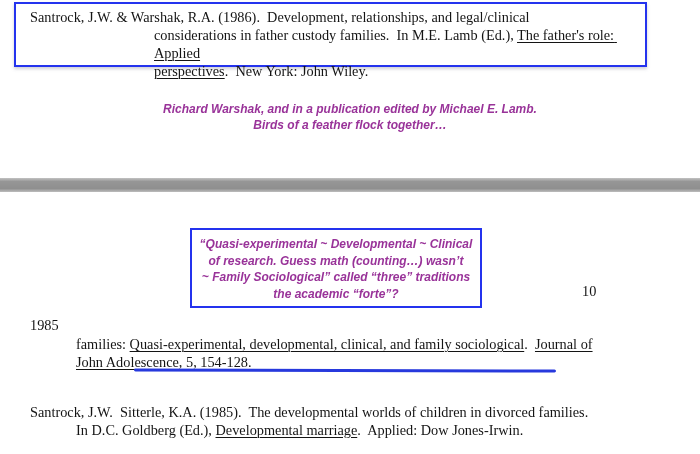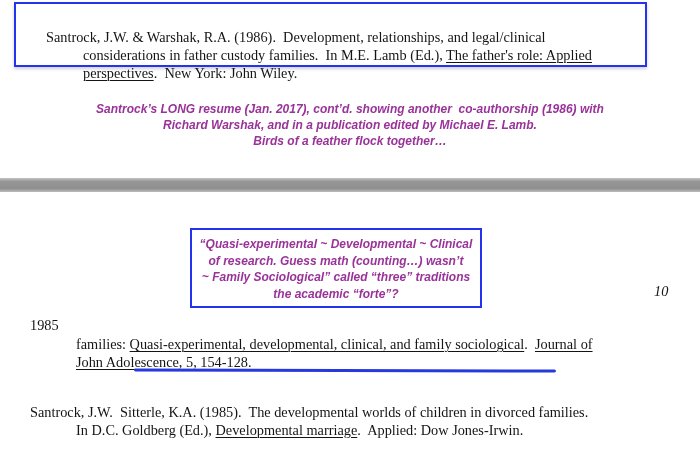--- a/index.html
+++ b/index.html
@@ -14,22 +14,22 @@
   .ind{padding-left:46px;}
 
   
   .box1{
     position:absolute;left:14px;top:2px;width:633px;height:65px;box-sizing:border-box;
     border:2px solid var(--border-blue,#2433ee);background:#fff;
     box-shadow:0 2px 3px rgba(120,120,140,0.35);
     padding-top:4px;
   }
   .box1 .cline{line-height:18px;}
-  .box1 .first{padding-left:30px;margin-top:20px;}
-  .box1 .ind2{padding-left:67px;}
+  .box1 .first{padding-left:14px;}
+  .box1 .ind2{padding-left:98px;margin-left:40px;}
 
   
   .purple-note{
     position:absolute;left:0;top:101px;width:700px;text-align:center;
     font-family:"Liberation Sans","DejaVu Sans",sans-serif;
     font-weight:bold;font-style:italic;font-size:12px;line-height:16px;
     color:var(--purple,#993399);
   }
   .purple-note .nline{white-space:pre-wrap;}
 
@@ -43,21 +43,21 @@
   .box2{
     position:absolute;left:190px;top:228px;width:292px;height:80px;box-sizing:border-box;
     border:2px solid var(--border-blue,#2433ee);background:#fff;
     padding-top:6px;text-align:center;
     font-family:"Liberation Sans","DejaVu Sans",sans-serif;
     font-weight:bold;font-style:italic;font-size:12px;line-height:16.5px;
     color:var(--purple,#993399);
   }
   .box2 .nline{white-space:pre-wrap;}
 
-  .pagenum{position:absolute;left:654px;top:283px;font-style:italic;}
+  .pagenum{position:absolute;left:582px;top:283px;}
 
   .year{position:absolute;left:30px;top:317px;}
   .year span{text-underline-offset:2px;}
 
   .citation{position:absolute;left:30px;width:648px;}
   .cit-madison{top:336px;}
   .cit-sitterle{top:404px;}
 
   .blue-underline{
     position:absolute;left:134px;top:369px;width:422px;height:3px;
@@ -70,21 +70,20 @@
 
 <div class="page serif">
 
   <div class="box1">
     <div class="cline first"><span>Santrock, J.W. &amp; Warshak, R.A. (1986).  Development, relationships, and legal/clinical</span></div>
     <div class="cline ind2"><span>considerations in father custody families.  In M.E. Lamb (Ed.), </span><span class="u">The father's role: Applied</span></div>
     <div class="cline ind2"><span class="u">perspectives</span><span>.  New York: John Wiley.</span></div>
   </div>
 
   <div class="purple-note">
-    <div class="nline">Santrock’s LONG resume (Jan. 2017), cont’d. showing another  co-authorship (1986) with</div>
     <div class="nline">Richard Warshak, and in a publication edited by Michael E. Lamb.</div>
     <div class="nline">Birds of a feather flock together…</div>
   </div>
 
   <div class="divider"></div>
 
   <div class="box2">
     <div class="nline">“Quasi-experimental ~ Developmental ~ Clinical</div>
     <div class="nline">of research. Guess math (counting…) wasn’t</div>
     <div class="nline">~ Family Sociological” called “three” traditions</div>

